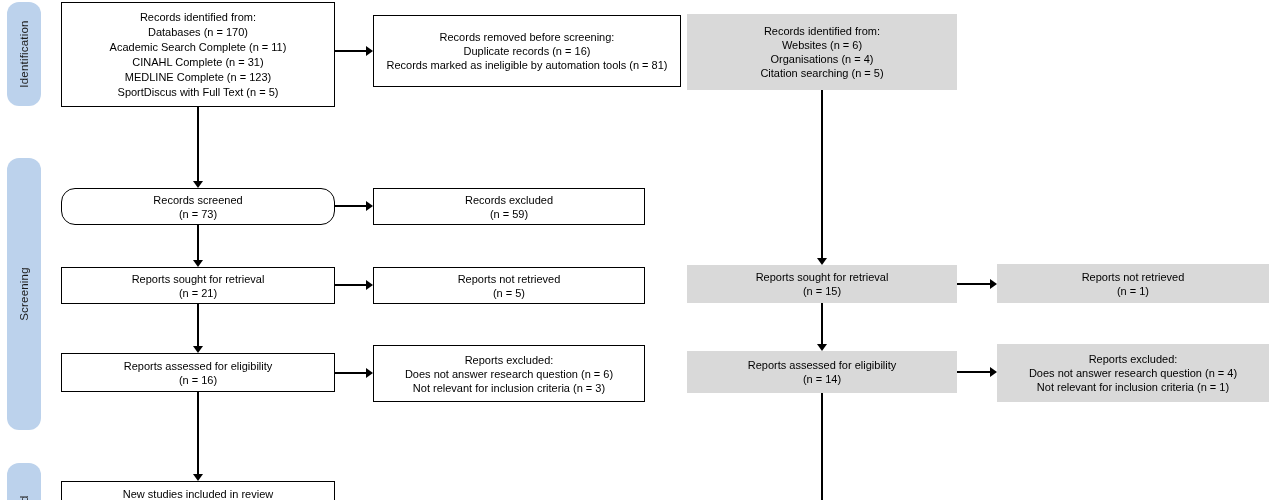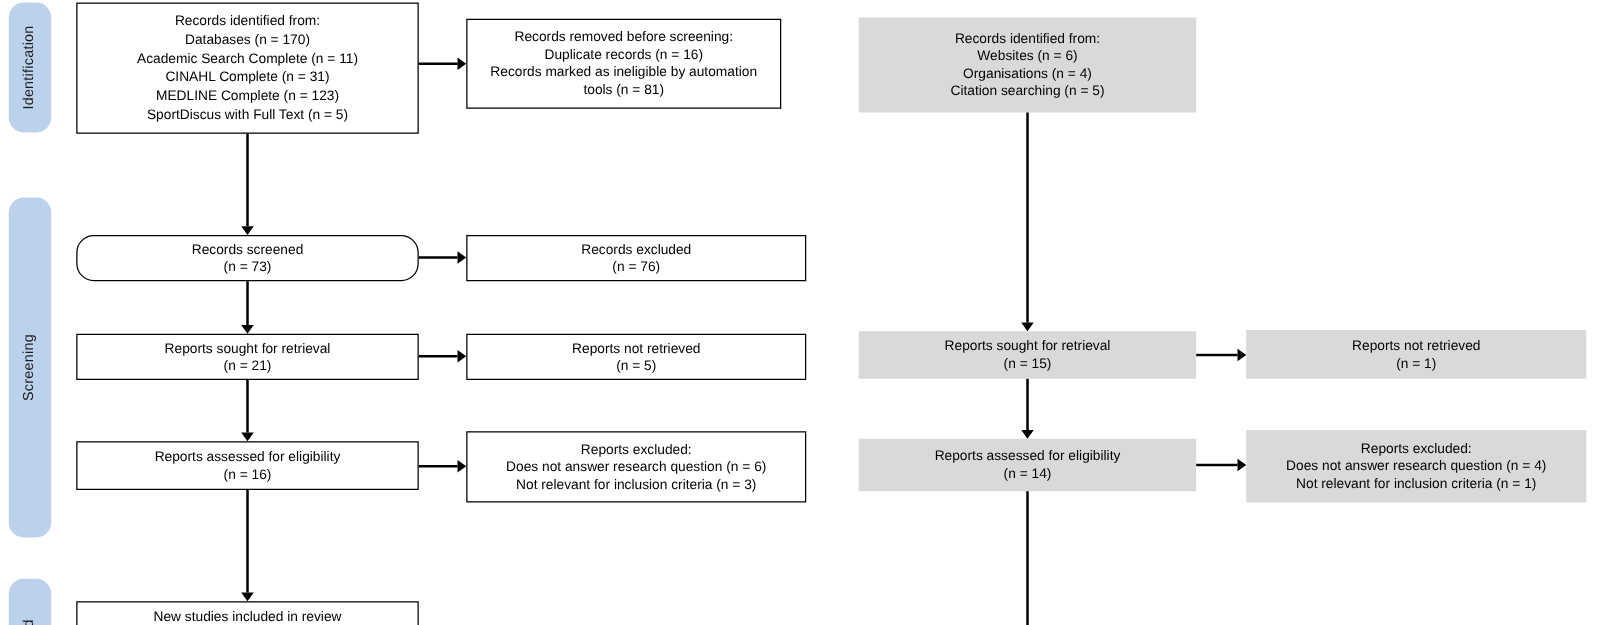--- a/index.html
+++ b/index.html
@@ -64,25 +64,25 @@
 MEDLINE Complete (n = 123)
 SportDiscus with Full Text (n = 5)</div>
   <div class="box white" style="left:61px;top:188px;width:274px;height:37px;border-radius:14px;">Records screened
 (n = 73)</div>
   <div class="box white" style="left:61px;top:267px;width:274px;height:37px;">Reports sought for retrieval
 (n = 21)</div>
   <div class="box white" style="left:61px;top:353px;width:274px;height:39px;">Reports assessed for eligibility
 (n = 16)</div>
   <div class="box white top" style="left:61px;top:481px;width:274px;height:46px;">New studies included in review</div>
 
-  <div class="box white" style="left:373px;top:15px;width:252px;height:72px;">Records removed before screening:
+  <div class="box white" style="left:373px;top:15px;width:308px;height:72px;">Records removed before screening:
 Duplicate records (n = 16)
 Records marked as ineligible by automation tools (n = 81)</div>
   <div class="box white" style="left:373px;top:188px;width:272px;height:37px;">Records excluded
-(n = 76)</div>
+(n = 59)</div>
   <div class="box white" style="left:373px;top:267px;width:272px;height:37px;">Reports not retrieved
 (n = 5)</div>
   <div class="box white" style="left:373px;top:345px;width:272px;height:57px;">Reports excluded:
 Does not answer research question (n = 6)
 Not relevant for inclusion criteria (n = 3)</div>
 
   <div class="box gray" style="left:687px;top:14px;width:270px;height:76px;">Records identified from:
 Websites (n = 6)
 Organisations (n = 4)
 Citation searching (n = 5)</div>

